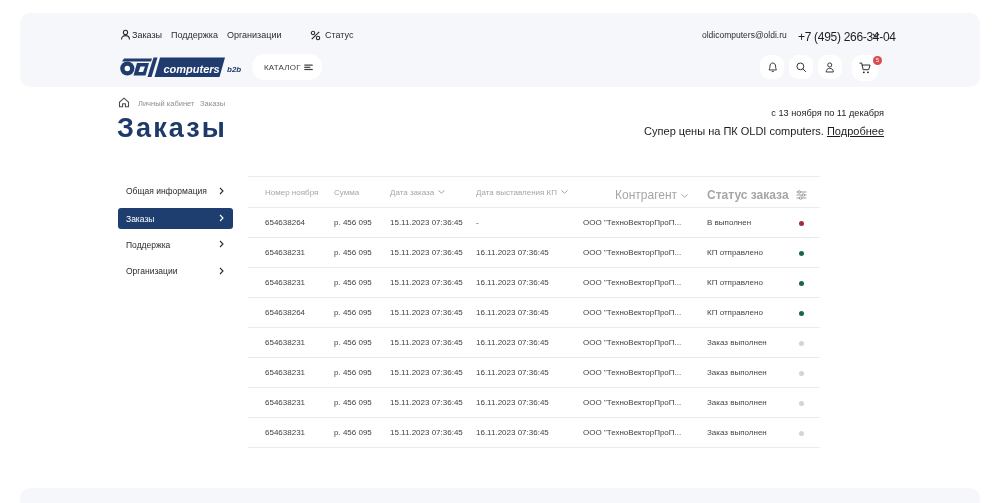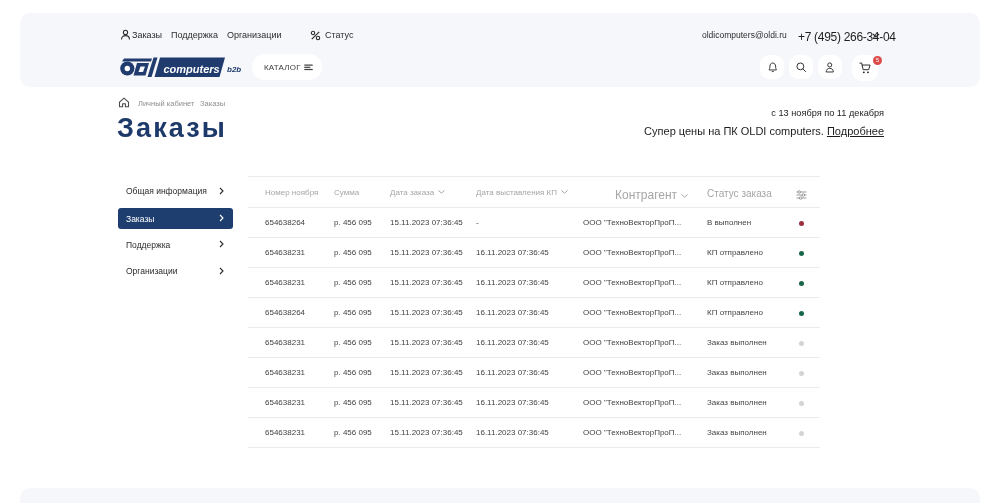--- a/index.html
+++ b/index.html
@@ -119,21 +119,21 @@
         <div style="position:absolute; left:86px; top:11px; font-size:8px; color:#a6a6a6; white-space:nowrap;">Сумма</div>
         <div style="position:absolute; left:142px; top:11px; font-size:8px; color:#a6a6a6; white-space:nowrap;">Дата заказа<svg style="display:inline-block; vertical-align:1px; margin-left:4px;" width="7" height="4" viewBox="0 0 7 4">
             <path d="M0.5 0.5 L3.5 3.2 L6.5 0.5" fill="none" stroke="#a6a6a6" stroke-width="1"></path>
           </svg></div>
         <div style="position:absolute; left:228px; top:11px; font-size:8px; color:#a6a6a6; white-space:nowrap;">Дата выставления КП<svg style="display:inline-block; vertical-align:1px; margin-left:4px;" width="7" height="4" viewBox="0 0 7 4">
             <path d="M0.5 0.5 L3.5 3.2 L6.5 0.5" fill="none" stroke="#a6a6a6" stroke-width="1"></path>
           </svg></div>
         <div style="position:absolute; left:335px; top:11px; font-size:12px; color:#a6a6a6; white-space:nowrap;padding-left:32px;">Контрагент<svg style="display:inline-block; vertical-align:1px; margin-left:4px;" width="7" height="4" viewBox="0 0 7 4">
             <path d="M0.5 0.5 L3.5 3.2 L6.5 0.5" fill="none" stroke="#a6a6a6" stroke-width="1"></path>
           </svg></div>
-        <div style="position:absolute; left:459px; top:11px; font-size:10px; color:#a6a6a6; white-space:nowrap;">Статус заказа</div>
+        <div style="position:absolute; left:459px; top:11px; font-size:12px; color:#a6a6a6; white-space:nowrap;font-weight:bold;">Статус заказа</div>
         <svg style="position:absolute; left:548px; top:12.5px;" width="11" height="10" viewBox="0 0 11 10">
           <line x1="0.5" y1="2" x2="10.5" y2="2" stroke="#9b9b9b" stroke-width="1"></line>
           <circle cx="3.2" cy="2" r="1.3" fill="#f9f9f9" stroke="#9b9b9b" stroke-width="1"></circle>
           <line x1="0.5" y1="5" x2="10.5" y2="5" stroke="#9b9b9b" stroke-width="1"></line>
           <circle cx="7.4" cy="5" r="1.3" fill="#f9f9f9" stroke="#9b9b9b" stroke-width="1"></circle>
           <line x1="0.5" y1="8" x2="10.5" y2="8" stroke="#9b9b9b" stroke-width="1"></line>
           <circle cx="4.6" cy="8" r="1.3" fill="#f9f9f9" stroke="#9b9b9b" stroke-width="1"></circle>
         </svg>
       </div>
       <div style="position:relative; height:30px; border-bottom:1px solid #ebebeb;">

